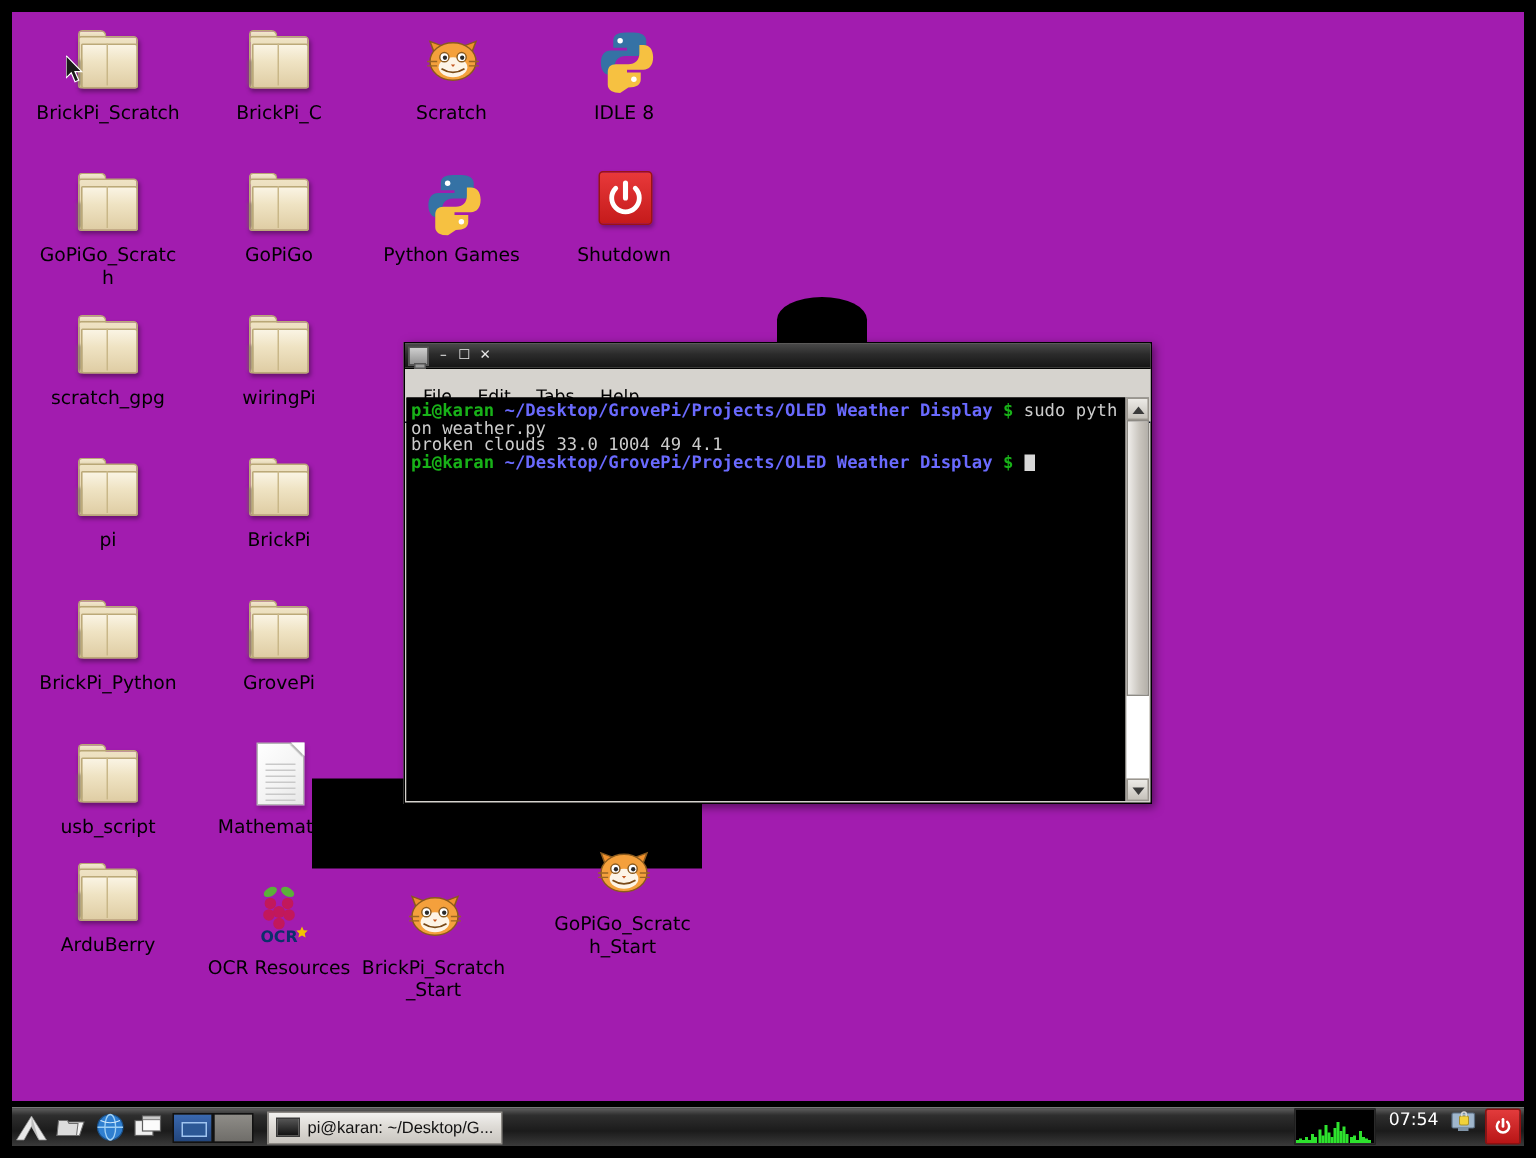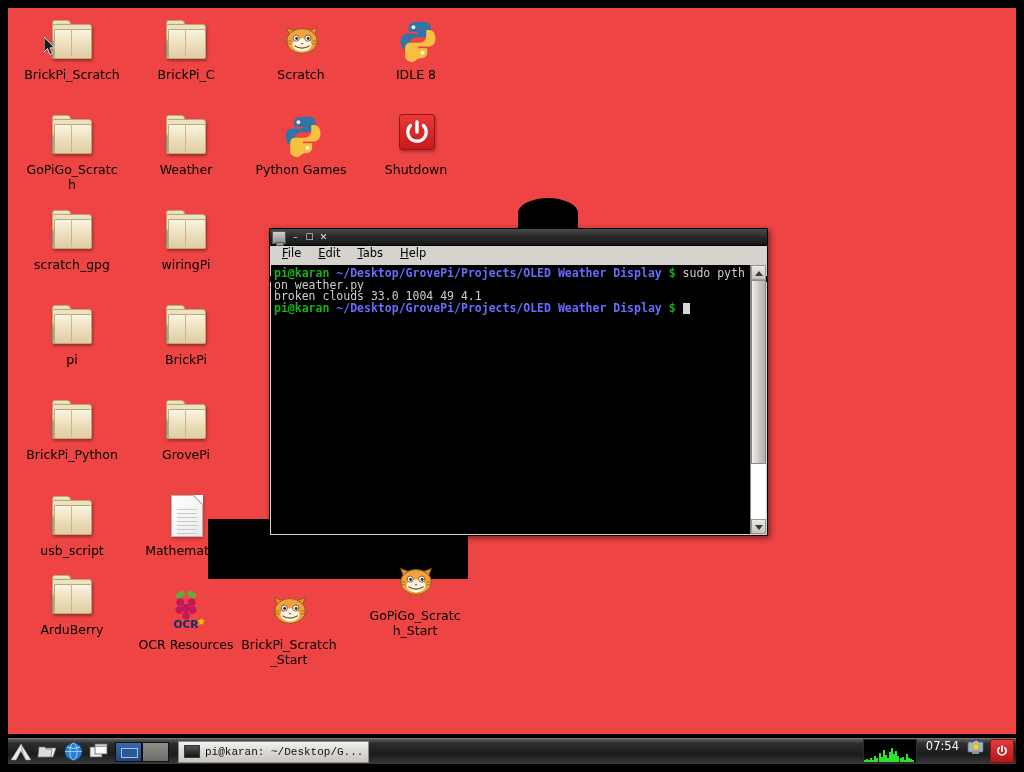--- a/index.html
+++ b/index.html
@@ -13,21 +13,21 @@
     position: absolute;
     left: 0; top: 0;
     width: 1024px; height: 772px;
     background: #000;
   }
   
   #desktop {
     position: absolute;
     left: 8px; top: 8px;
     width: 1008px; height: 726px;
-    background: #ef4444;
+    background: #a21caf;
     overflow: hidden;
   }
 
   
   .icon {
     position: absolute;
     width: 96px;
     text-align: center;
     cursor: default;
   }
@@ -184,23 +184,23 @@
     width: 11px; height: 11px;
     color: #e8e8e8;
     font-size: 9px;
     line-height: 11px;
     text-align: center;
     font-family: "DejaVu Sans", sans-serif;
   }
   #menubar {
     height: 36px;
     background: #d6d3ce;
-    border-bottom: 6px solid #0f172a;
+    border-bottom: 1px solid #0f172a;
     display: flex;
-    align-items: flex-start;
+    align-items: center;
     padding-left: 12px;
     box-sizing: border-box;
   }
   .menu-item {
     font-size: 11.5px;
     color: #000;
     margin-right: 17px;
     font-family: "DejaVu Sans", sans-serif;
   }
   .menu-item u { text-decoration: underline; }
@@ -314,21 +314,21 @@
   #taskbtn .mini {
     width: 14px; height: 11px;
     background: linear-gradient(180deg,#555,#111);
     border: 1px solid #3a3a3a;
     margin-right: 5px;
     flex: 0 0 auto;
   }
   #taskbtn span.lbl {
     font-size: 11px;
     color: #111;
-    font-family: Liberation Mono, monospace;
+    font-family: Liberation Sans, sans-serif;
     white-space: nowrap;
     overflow: hidden;
   }
   #tray {
     margin-left: auto;
     display: flex;
     align-items: flex-start;
     height: 26px;
     flex: 0 0 auto;
     padding-right: 2px;
@@ -450,21 +450,21 @@
         <div class="icon" style="left: 130px; top: 103px;">
           <span class="glyph">
             <div class="folder">
               <div class="tabtop"></div>
               <div class="back"></div>
               <div class="shadowleft"></div>
               <div class="front"></div>
               <div class="crease"></div>
             </div>
           </span>
-          <span class="label">Weather</span>
+          <span class="label">GoPiGo</span>
         </div>
         <div class="icon" style="left: 245px; top: 103px;">
           <span class="glyph">
             <svg viewBox="0 0 48 48" width="44" height="44" class="py">
               <path d="M23 4 c-6 0-9 2-9 6 v5 h10 v2 H12 c-4 0-7 3-7 9 s3 9 7 9 h3 v-6 c0-5 3-8 8-8 h9 c4 0 6-2 6-6 V10 c0-4-4-6-9-6 z" fill="#3572a5"></path>
               <circle cx="19" cy="10" r="2" fill="#ffffff"></circle>
               <path d="M25 44 c6 0 9-2 9-6 v-5 H24 v-2 h12 c4 0 7-3 7-9 s-3-9-7-9 h-3 v6 c0 5-3 8-8 8 h-9 c-4 0-6 2-6 6 v9 c0 4 4 6 9 6 z" fill="#f6c141"></path>
               <circle cx="29" cy="38" r="2" fill="#ffffff"></circle>
             </svg>
           </span>

